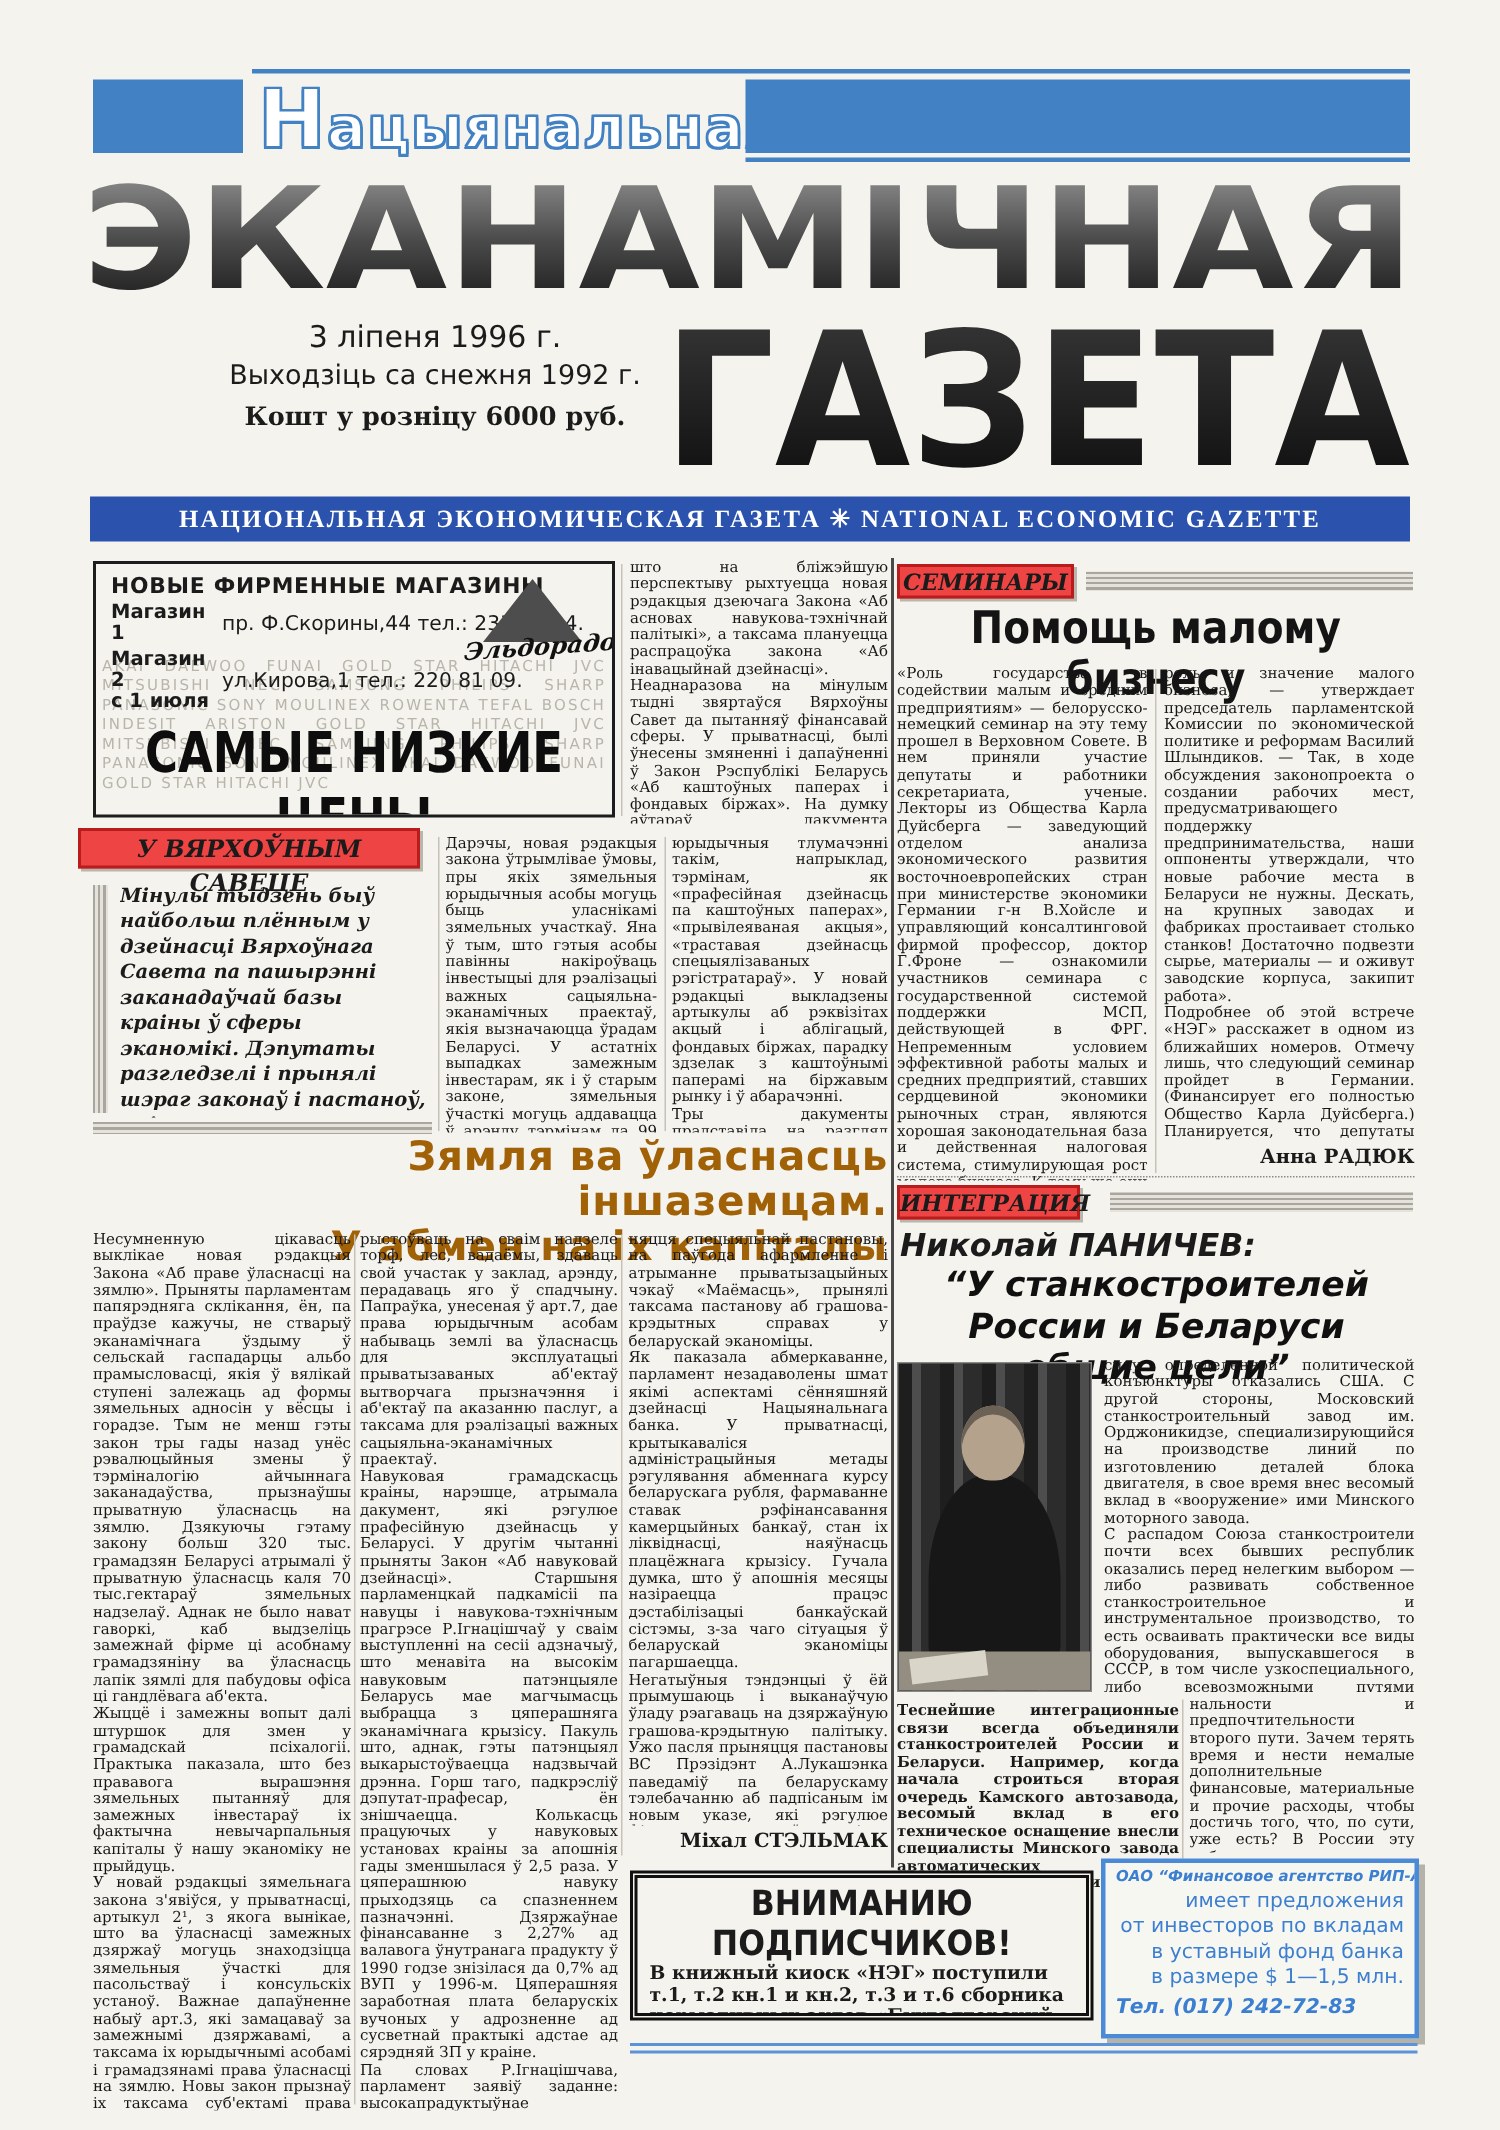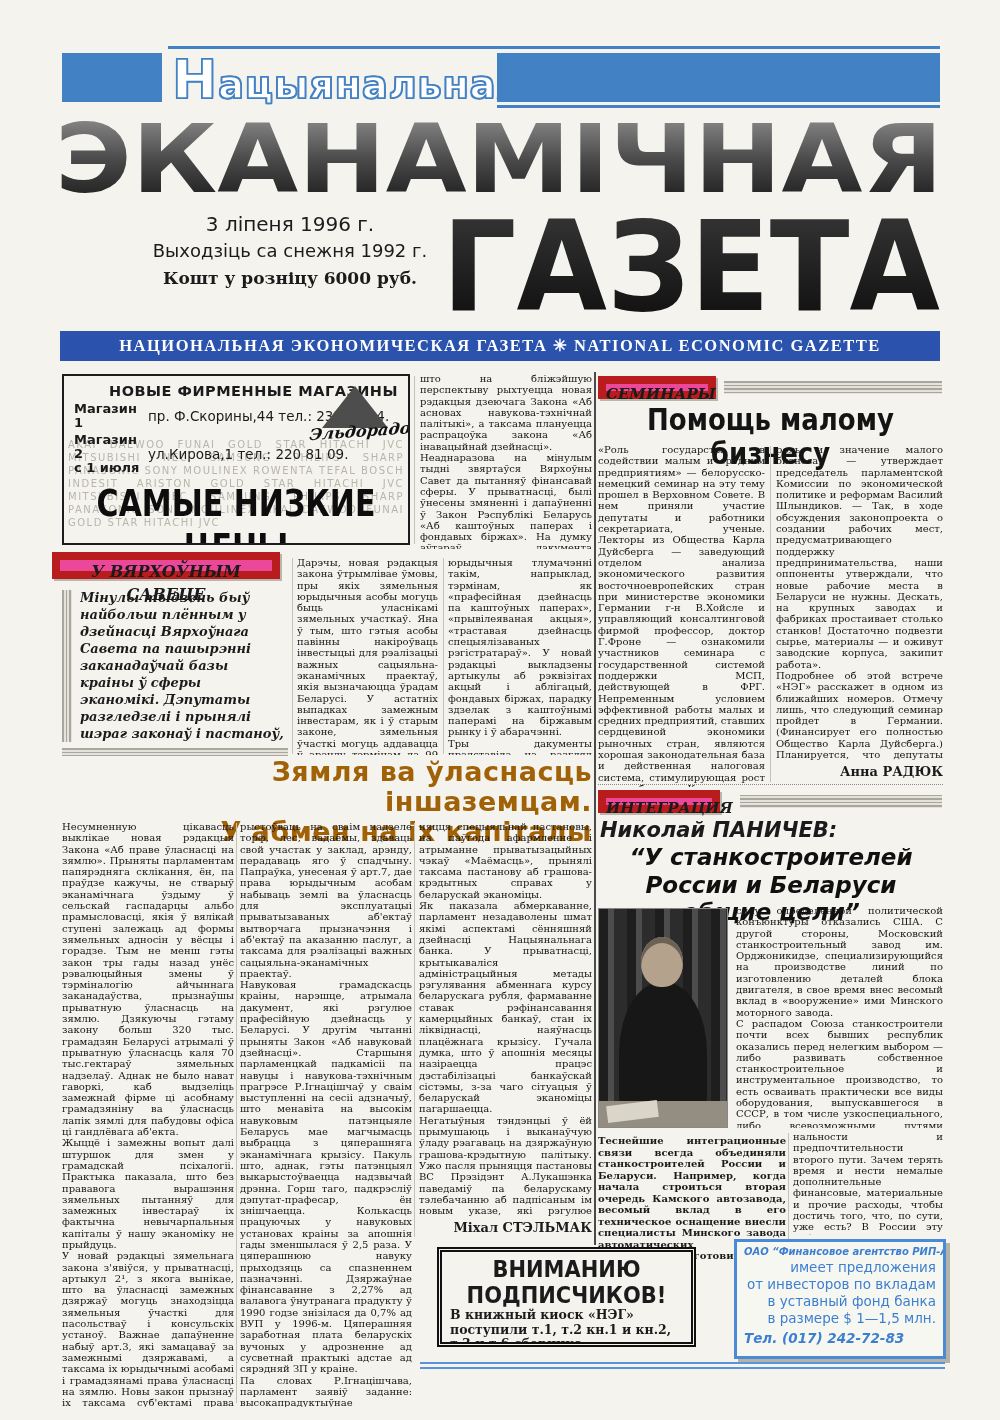--- a/index.html
+++ b/index.html
@@ -27,21 +27,21 @@
   .issue-since{ font-size:18px; margin-top:4px; }
   .issue-price{ font-family:"DejaVu Serif", serif; font-size:17px; font-weight:bold; margin-top:7px; }
   .banner {
     background:#2b53ae; color:#fff; text-align:center;
     font-family:"Liberation Serif", serif; font-weight:bold; font-size:16.5px;
     letter-spacing:1.5px; line-height:30px; height:30px;
   }
 
   
   .rubric {
-    border:8px solid #b91c1c; background:#ec4899; text-align:center;
+    border:2px solid #b91c1c; background:#ef4444; text-align:center;
     font-style:italic; font-weight:bold; font-size:15px;
     font-family:"DejaVu Serif", serif; line-height:20px;
     box-shadow:2px 2px 0 #b9b6ae;
   }
   .graybar-h { background:repeating-linear-gradient(180deg,#a9a69e 0 1.5px,#e4e2da 1.5px 3.5px); }
   .graybar-v { background:repeating-linear-gradient(90deg,#a9a69e 0 1.5px,#e4e2da 1.5px 3.5px); }
   .bodycol {
     font-size:10px; line-height:11.3px; text-align:justify;
     overflow:hidden; color:#161616;
   }
@@ -49,21 +49,21 @@
   .vrule  { background:#c6c2b8; width:1px; }
   .vrule-main { background:#4a4a4a; width:2px; }
 
   
   .ad-box { border:2px solid #1d1d1d; padding:7px 10px 5px 10px; overflow:hidden; }
   .ad-brands {
     position:absolute; left:4px; right:4px; top:62px; bottom:4px;
     font-family:"DejaVu Sans", sans-serif; font-size:10px; line-height:13px;
     color:#b9b5aa; letter-spacing:1.5px; overflow:hidden; text-align:justify;
   }
-  .ad-title { position:relative; font-family:"DejaVu Sans", sans-serif; font-weight:bold; font-size:14.5px; letter-spacing:0.5px;text-align:right; }
+  .ad-title { position:relative; font-family:"DejaVu Sans", sans-serif; font-weight:bold; font-size:14.5px; letter-spacing:0.5px; }
   .ad-row { position:relative; display:flex; align-items:center; margin-top:3px; font-family:"DejaVu Sans", sans-serif; font-size:13.5px; }
   .ad-row .lbl { font-weight:bold; width:74px; font-size:13px; line-height:14px; }
   .ad-logo { position:absolute; right:8px; top:10px; width:90px; text-align:center; }
   .ad-logo .pyramid { width:0; height:0; margin:0 auto;
     border-left:33px solid transparent; border-right:33px solid transparent;
     border-bottom:42px solid #4d4d4d; }
   .ad-logo .script {
     font-family:"DejaVu Serif", serif; font-style:italic; font-weight:bold;
     font-size:16px; transform:skewX(-10deg) rotate(-4deg); margin-top:-6px; color:#111;
   }
@@ -252,21 +252,21 @@
     <div class="paper"></div>
   </div>
 
   <div class="abs bodycol prelines" style="left:736px;top:905px;width:207px;height:223px;">силу определенной политической конъюнктуры отказались США. С другой стороны, Московский станкостроительный завод им. Орджоникидзе, специализирующийся на производстве линий по изготовлению деталей блока двигателя, в свое время внес весомый вклад в «вооружение» ими Минского моторного завода.
 С распадом Союза станкостроители почти всех бывших республик оказались перед нелегким выбором — либо развивать собственное станкостроительное и инструментальное производство, то есть осваивать практически все виды оборудования, выпускавшегося в СССР, в том числе узкоспециального, либо всевозможными путями восстанавливать прерванные интеграционные связи. «Российские специалисты, — замечает в этой связи мой собеседник, президент АО «Российская станкоинструментальная компания» Николай ПАНИЧЕВ, — ни на минуту не сомневался в рацио-</div>
   <div class="abs caption" style="left:598px;top:1135px;width:188px;height:126px;">Теснейшие интеграционные связи всегда объединяли станкостроителей России и Беларуси. Например, когда начала строиться вторая очередь Камского автозавода, весомый вклад в его техническое оснащение внесли специалисты Минского завода автоматических линий, оперативно изготовившие и поставившие предприятию оборудование, от выпуска которого в</div>
   <div class="abs vrule" style="left:788px;top:1133px;height:128px;"></div>
   <div class="abs bodycol prelines" style="left:793px;top:1131px;width:150px;height:104px;">нальности и предпочтительности второго пути. Зачем терять время и нести немалые дополнительные финансовые, материальные и прочие расходы, чтобы достичь того, что, по сути, уже есть? В России эту работу мы начали практически сразу же, и из республик былого Союза наибольшего прогресса достигли в отношениях с коллегами, опять же из Беларуси.</div>
   <div class="abs continuation" style="left:793px;top:1240px;width:150px;">(Окончание на 4 стр.)</div>
 
-  <div class="abs vn-box" style="left:437px;top:1247px;width:259px;height:100px;">
+  <div class="abs vn-box" style="left:420px;top:1247px;width:309px;height:100px;">
     <div class="vn-title">ВНИМАНИЮ ПОДПИСЧИКОВ!</div>
     <div class="vn-body">В книжный киоск «НЭГ» поступили т.1, т.2 кн.1 и кн.2, т.3 и т.6 сборника нормативных актов «Бухгалтерский учет и контроль в РБ».</div>
 
   </div>
 
   <div class="abs oao-box" style="left:734px;top:1239px;width:212px;height:120px;">
     <div class="oao-title">ОАО “Финансовое агентство РИП-АЧФА”</div>
     <div class="oao-body prelines">имеет предложения
 от инвесторов по вкладам
 в уставный фонд банка

